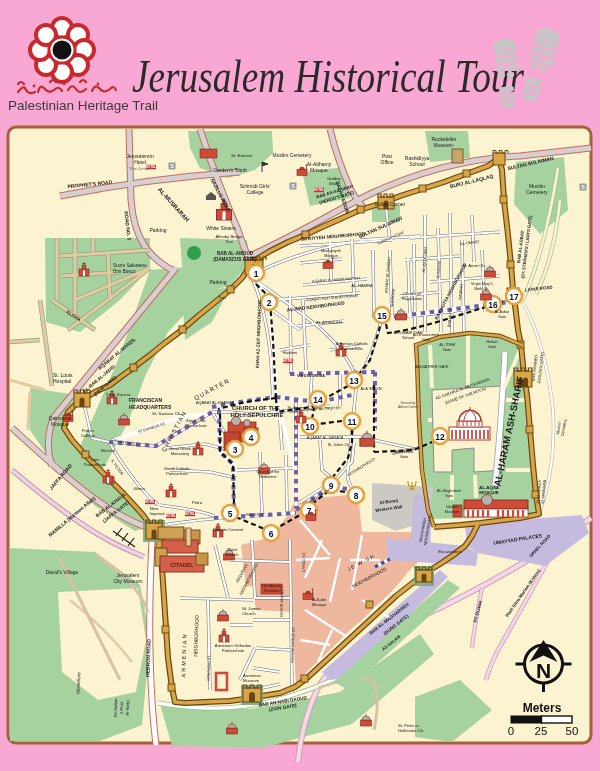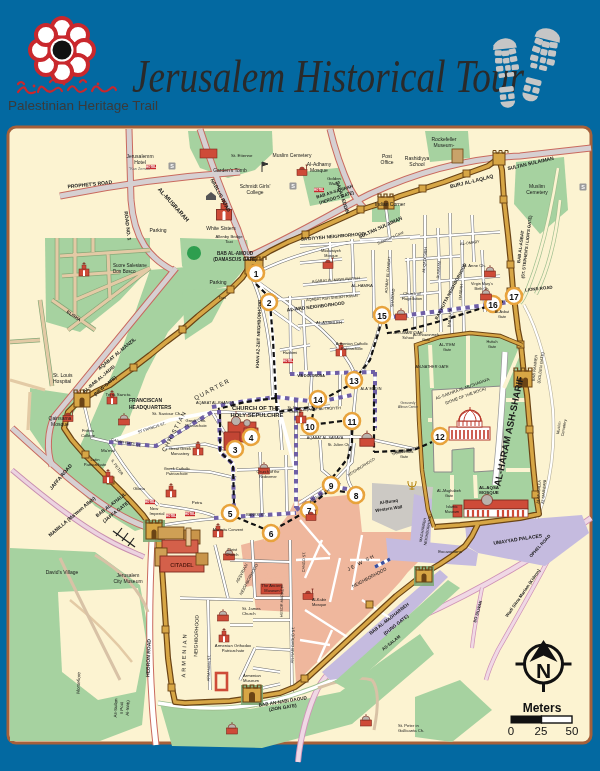--- a/index.html
+++ b/index.html
@@ -1,16 +1,16 @@
 <!DOCTYPE html>
 <html><head>
 <meta charset="utf-8">
 <style>
 html,body{margin:0;padding:0;background:#fff;}
-#page{position:relative;width:600px;height:771px;background:#0369a1;font-family:"Liberation Sans",sans-serif;}
+#page{position:relative;width:600px;height:771px;background:#f9a8d4;font-family:"Liberation Sans",sans-serif;}
 svg text{font-family:"Liberation Sans",sans-serif;}
 </style>
 </head>
 <body>
 <div id="page">
 <svg width="600" height="771" viewBox="0 0 600 771" xmlns="http://www.w3.org/2000/svg">
 <defs>
 <g id="church">
           <rect x="-5" y="-3" width="10" height="7" fill="#ce4b38" stroke="#7e2b1f" stroke-width="0.6"></rect>
           <rect x="-2" y="-7" width="4" height="4" fill="#ce4b38" stroke="#7e2b1f" stroke-width="0.5"></rect>

